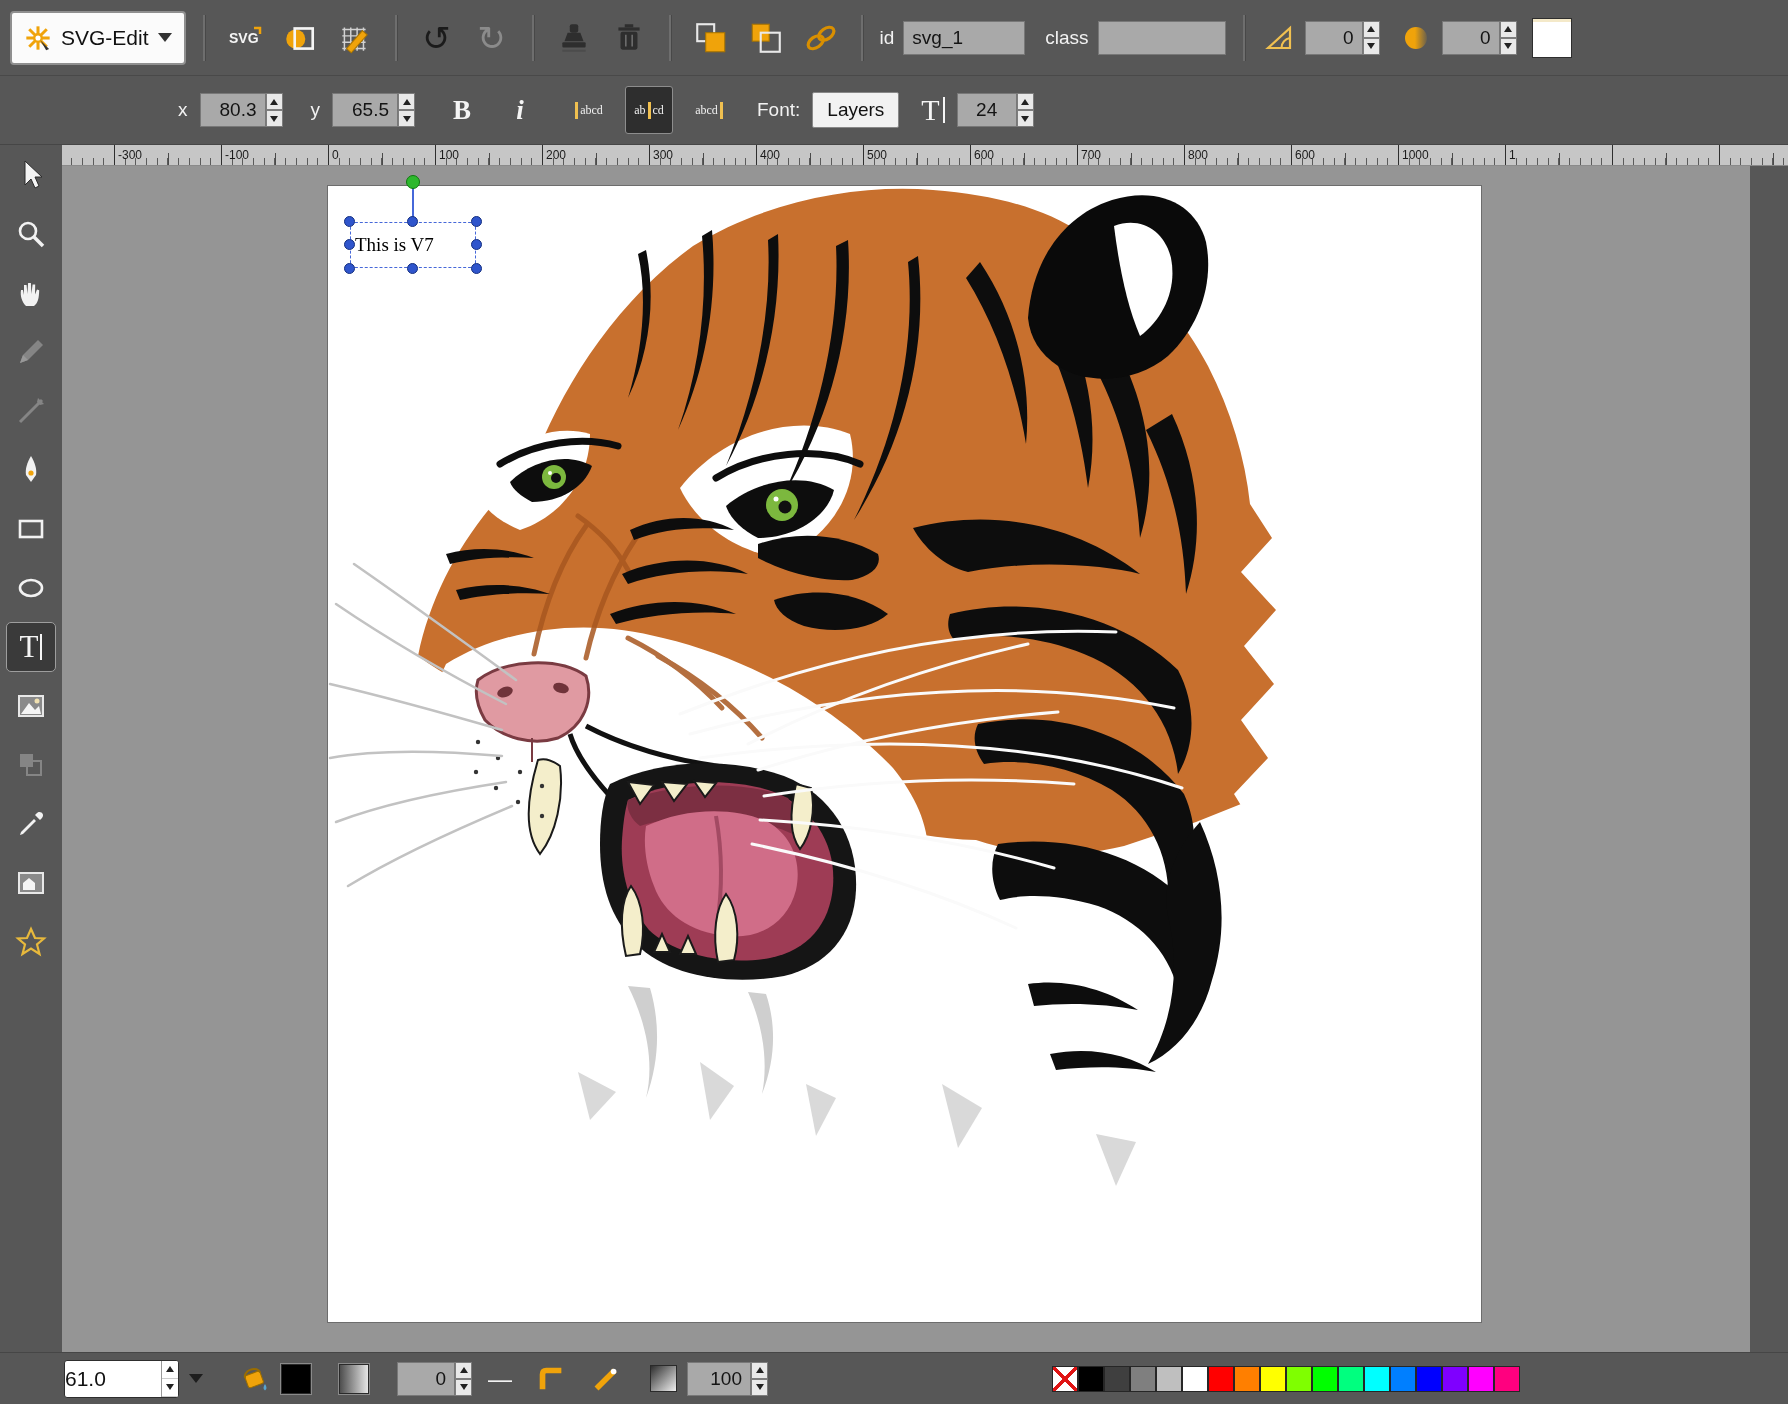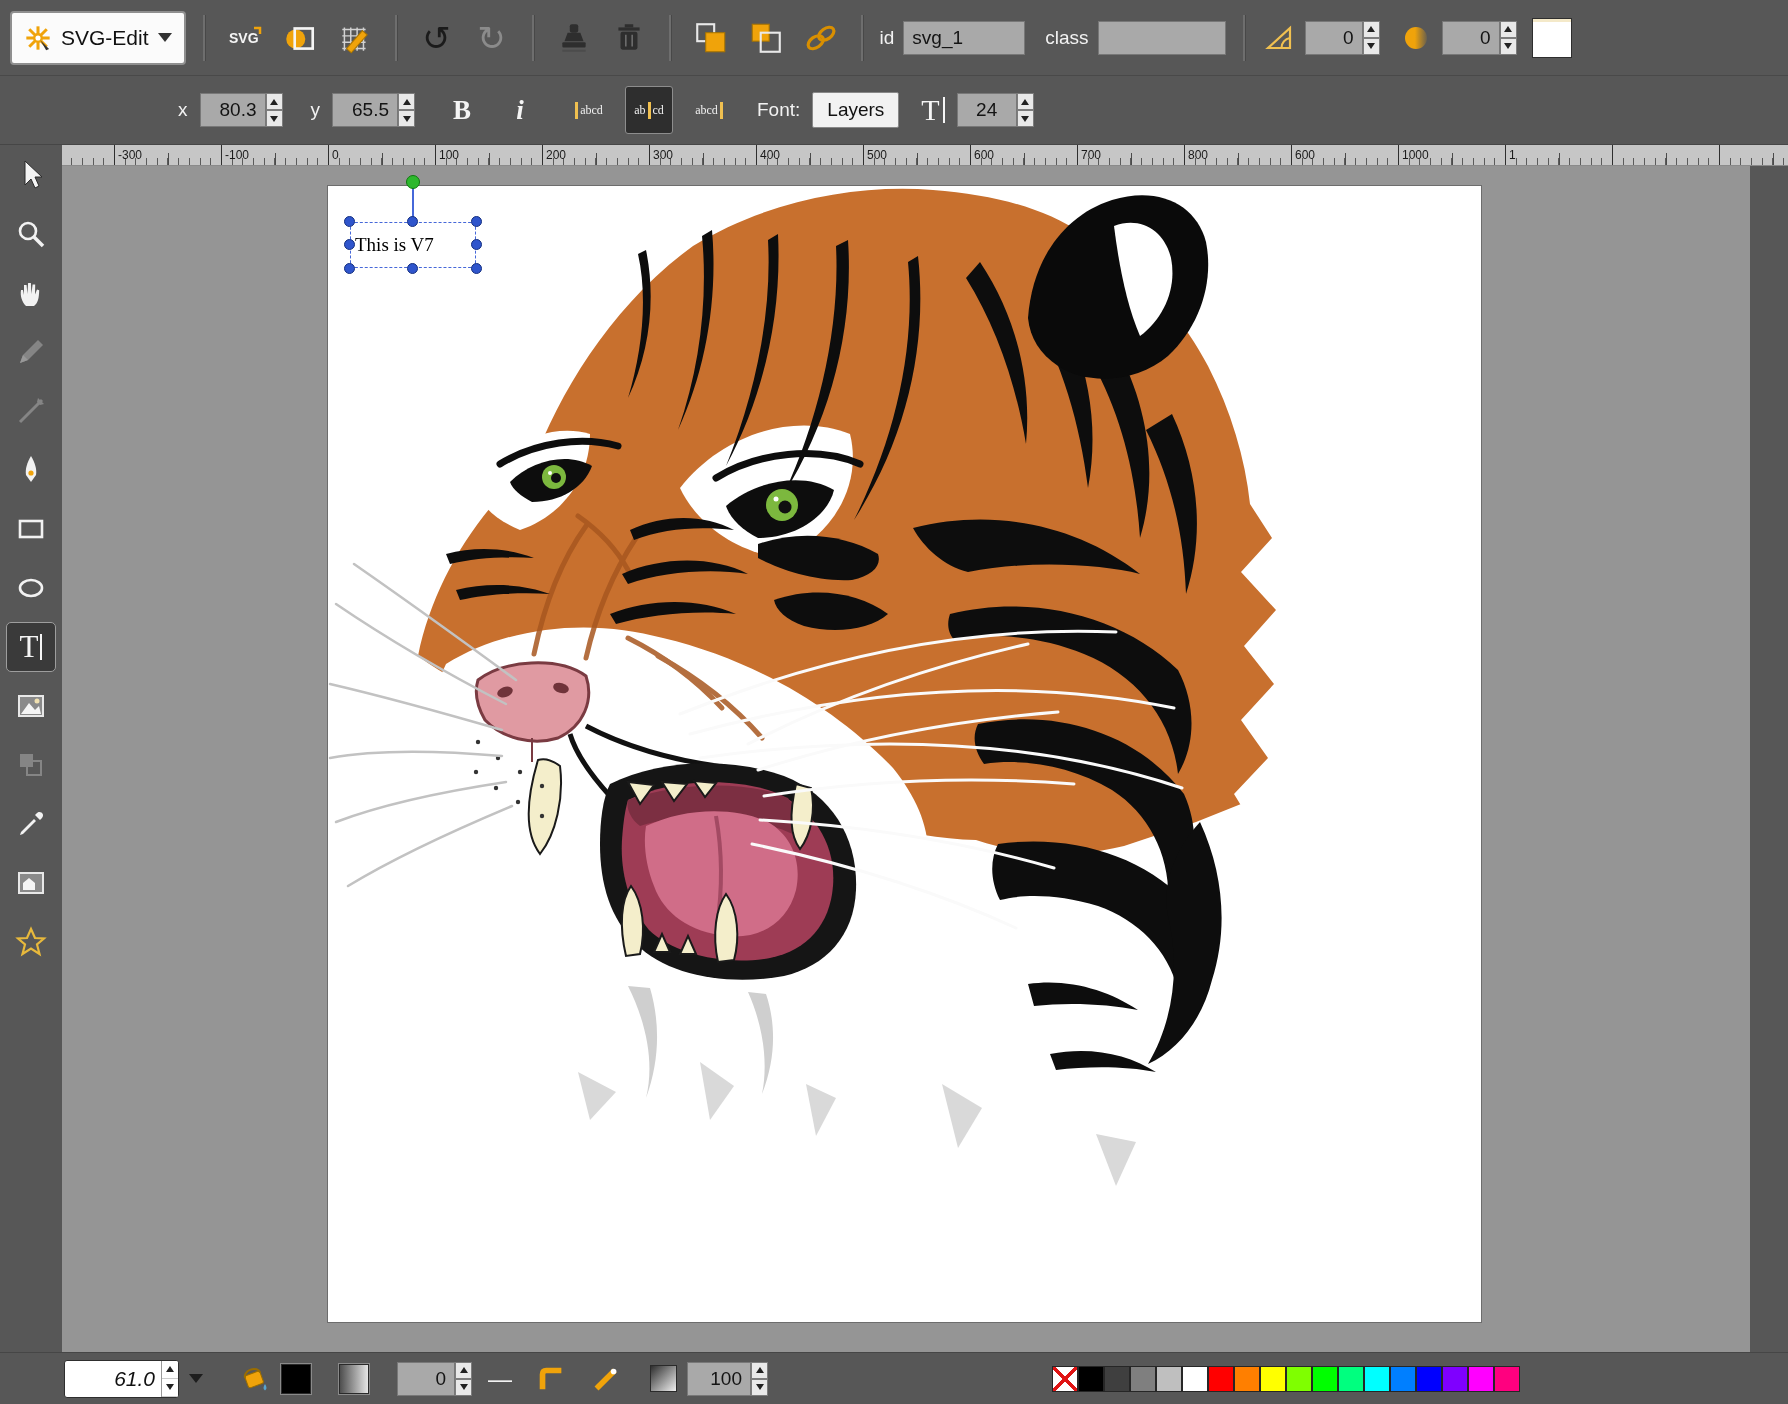--- a/index.html
+++ b/index.html
@@ -121,21 +121,21 @@
   .layers { position:absolute; right:0; top:166px; width:38px; bottom:52px; background:#9b9b9b; border-left:1px solid #7e7e7e; }
   .layers-label { position:absolute; top:394px; left:50%; transform:translateX(-50%); font-size:15px; color:#111; width:13px; word-break:break-all; line-height:17px; text-align:center; }
 
   
   .bottom-bar {
     position:absolute; left:0; bottom:0; width:1788px; height:52px;
     background:#575757; border-top:1px solid #464646;
     display:flex; align-items:center; padding-left:64px; gap:10px;
   }
   .zoom-box { display:flex; align-items:center; height:38px; background:#fff; border:1px solid #2e2e2e; border-radius:3px; overflow:hidden; }
-  .zoom-box input { width:96px; border:0; font-size:21px; text-align:right; padding-right:6px; font-family:inherit; color:#111; background:transparent;font-style:italic; }
+  .zoom-box input { width:96px; border:0; font-size:21px; padding-right:6px; font-family:inherit; color:#111; background:transparent; }
   .zoom-spin { display:flex; flex-direction:column; width:17px; height:36px; border-left:1px solid #999; }
   .zoom-spin .spin-btn { background:#fff; border:0; border-bottom:1px solid #ccc; }
   .fill-sw { width:30px; height:30px; background:#000; border:1px solid #2a2a2a; box-shadow:0 0 0 1px #8a8a8a; }
   .stroke-sw { width:30px; height:30px; background:linear-gradient(90deg,#4e4e4e,#e6e6e6); border:1px solid #2a2a2a; box-shadow:0 0 0 1px #8a8a8a; }
   .dash-btn { min-width:36px; height:36px; color:#f2f2f2; font-size:24px; display:flex; align-items:center; justify-content:center; }
   .grad-sq { width:27px; height:27px; background:linear-gradient(135deg,#2e2e2e,#f0f0f0); border:1px solid #2a2a2a; }
   .palette { position:absolute; left:1052px; top:13px; display:flex; }
   .sw { width:26px; height:26px; border:1px solid #262626; }
   .sw.none {
     background:

